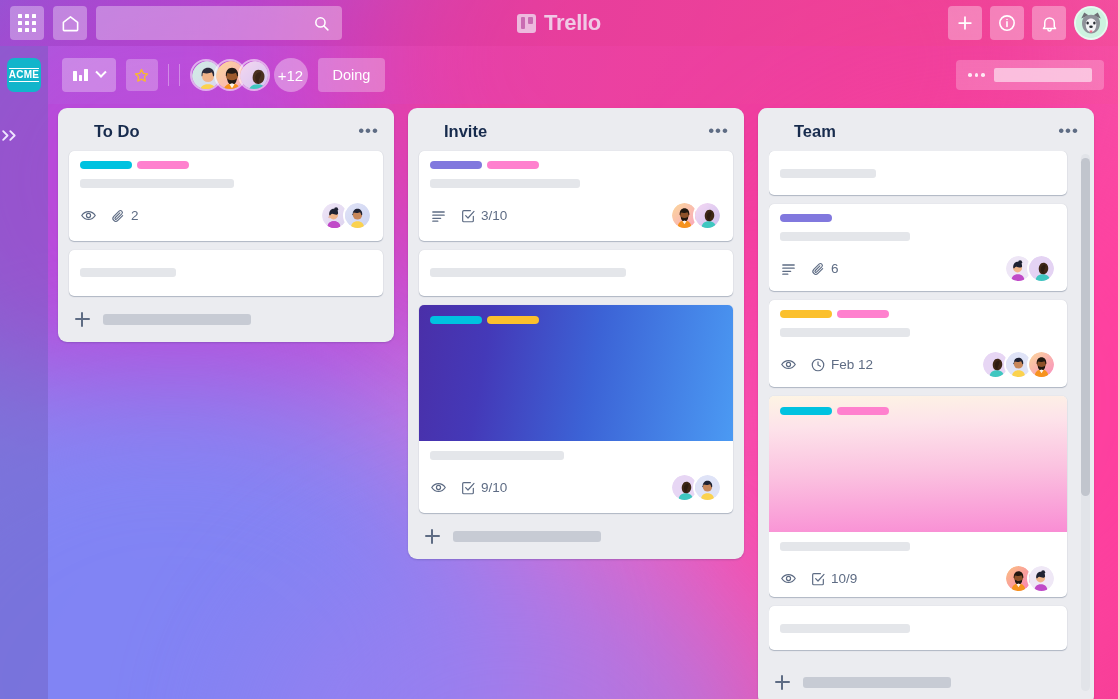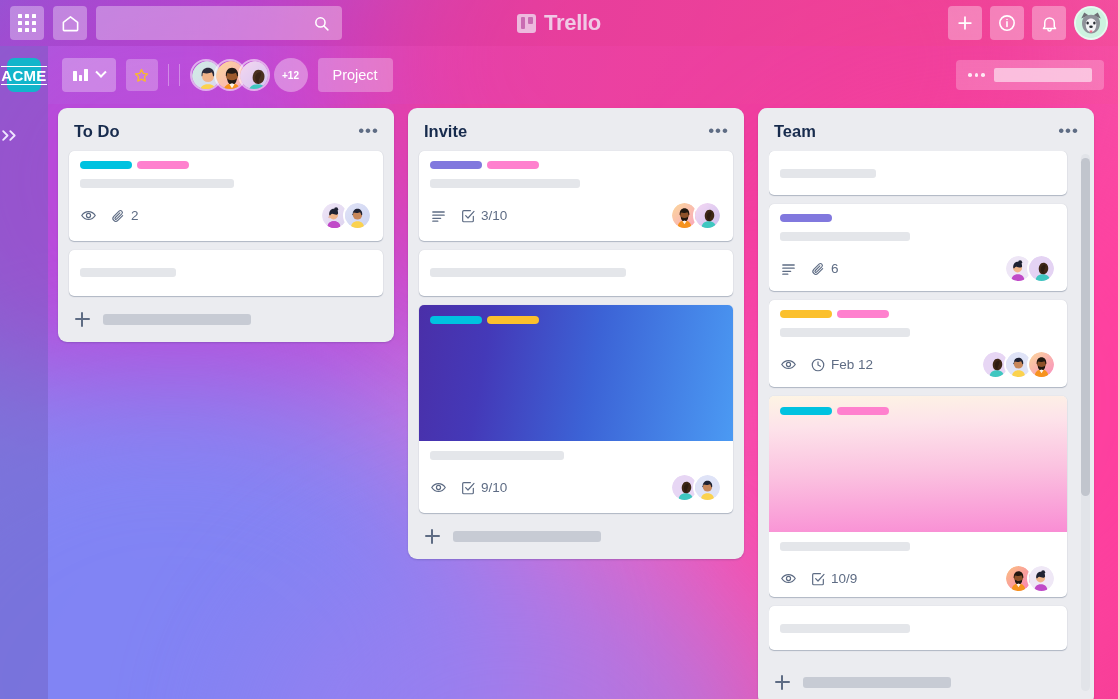--- a/index.html
+++ b/index.html
@@ -83,21 +83,21 @@
     position:absolute; left:0; top:46px; bottom:0; width:48px;
     background: rgba(110,95,190,.45);
     z-index: 15;
   }
   .rail-logo {
     position:absolute; left:7px; top:12px; width:34px; height:34px;
     border-radius:7px; background:#12b5cb;
     display:flex; align-items:center; justify-content:center;
   }
   .rail-logo-txt {
-    color:#fff; font-size:15px; font-weight:700; letter-spacing:.3px;
+    color:#fff; font-size:10px; font-weight:700; letter-spacing:.3px;
     border-top:1.5px solid #fff; border-bottom:1.5px solid #fff;
     padding:1px 0; line-height:1;
   }
   .rail-expand {
     position:absolute; left:0; right:0; top:82px;
     text-align:center; color:#efe6ff; font-size:17px; font-weight:700;
   }
 
   
   .boardbar {
@@ -134,22 +134,22 @@
   }
   .members { display:flex; align-items:center; flex:none; }
   .m-av {
     width:32px; height:32px; border-radius:50%; margin-left:-8px;
     border:2px solid rgba(255,255,255,.55);
     background-size:cover; overflow:hidden; position:relative;
   }
   .m-av:first-child { margin-left:0; }
   .m-more {
     width:34px; height:34px; border-radius:50%; margin-left:-6px;
-    background:rgba(255,255,255,.35); color:#fff; font-size:10px;
-    display:flex; align-items:center; justify-content:center; flex:none;font-weight:bold;
+    background:rgba(255,255,255,.35); color:#fff; font-size:15px;
+    display:flex; align-items:center; justify-content:center; flex:none;
   }
   .bar-right { margin-left:auto; display:flex; align-items:center; }
   .ghost-panel {
     height:30px; border-radius:4px; background:rgba(255,255,255,.24);
     display:flex; align-items:center; gap:9px; padding:0 12px; min-width:148px;
   }
   .dots3 { display:flex; gap:3px; }
   .dots3 i { width:3.5px; height:3.5px; border-radius:50%; background:rgba(255,255,255,.85); display:block; }
   .ghost-bar { height:14px; border-radius:2px; background:rgba(255,255,255,.55); flex:1; min-width:92px; }
 
@@ -166,21 +166,21 @@
     box-shadow: 0 1px 2px rgba(9,30,66,.18);
     position:relative;
   }
   .list--todo  { margin-top:0; }
   .list--doing { margin-top:0; }
   .list--done  { margin-top:0; height:calc(100% + 6px); }
   .list-head {
     display:flex; align-items:center; justify-content:space-between;
     padding:4px 4px 10px 5px;
   }
-  .list-title { font-size:16.5px; font-weight:700; color:#172b4d; }
+  .list-title { font-size:16.5px; font-weight:700; color:#172b4d;margin-left:20px; }
   .list-menu { color:#5e6c84; font-size:17px; letter-spacing:1px; line-height:.6; }
   .cards { display:flex; flex-direction:column; gap:9px; }
   .cards--scroll { overflow:hidden; flex:1; }
   .card {
     background:#fff; border-radius:5px; box-shadow:0 1px 1px rgba(9,30,66,.25), 0 0 1px rgba(9,30,66,.18);
     overflow:hidden;
   }
   .card-body { padding:10px 11px 11px; }
   .labels { display:flex; gap:5px; margin-bottom:10px; }
   .label { width:52px; height:8px; border-radius:4px; }
@@ -371,21 +371,21 @@
           </defs>
         <circle cx="20" cy="20" r="20" fill="url(#hg3)"></circle>
         <path d="M22 29c-7 0-11.5 4-11.5 11h23c0-7-4.5-11-11.5-11z" fill="#3fc7c0"></path>
         <path d="M23 11c4.6 0 7.6 3.6 7.6 8.4 0 5-3 9.2-7.8 9.2-4.2 0-7-3-7-7.6S18 11 23 11z" fill="#4a3020"></path>
         <path d="M26 14c-4 0-7 2.4-7 7 0 3.4 1.8 6.6 4.6 7.6-.6-2.6-.2-4.8 1.2-7.6 1.8-3.6 2.2-5.2 1.2-7z" fill="#3a2418"></path>
       </svg>
     </div>
   </div>
   <div class="m-more">+12</div>
 
-  <div class="pill-btn">Project</div>
+  <div class="pill-btn">Doing</div>
 
   <div class="bar-right">
     <div class="ghost-panel">
       <span class="dots3">
           <i></i>
           <i></i>
           <i></i>
         </span>
       <span class="ghost-bar"></span>
     </div>

